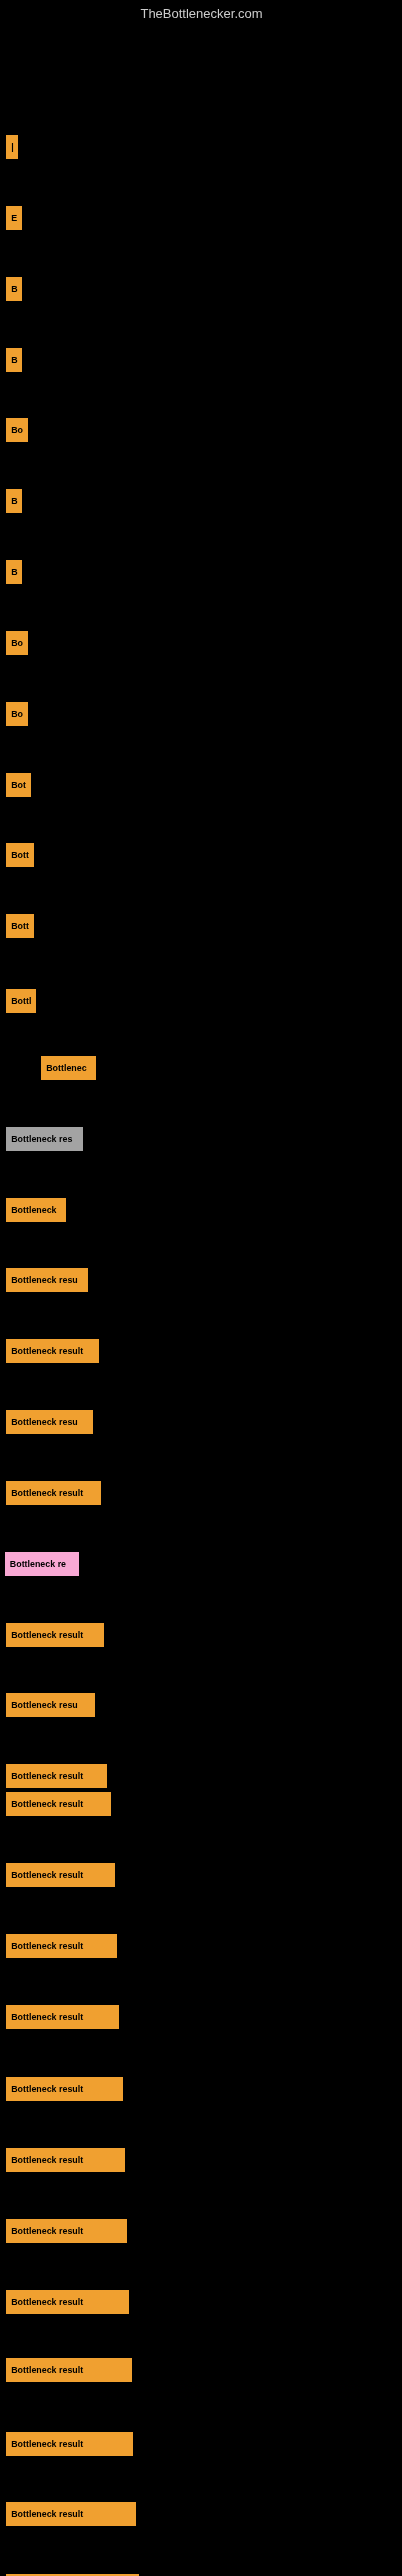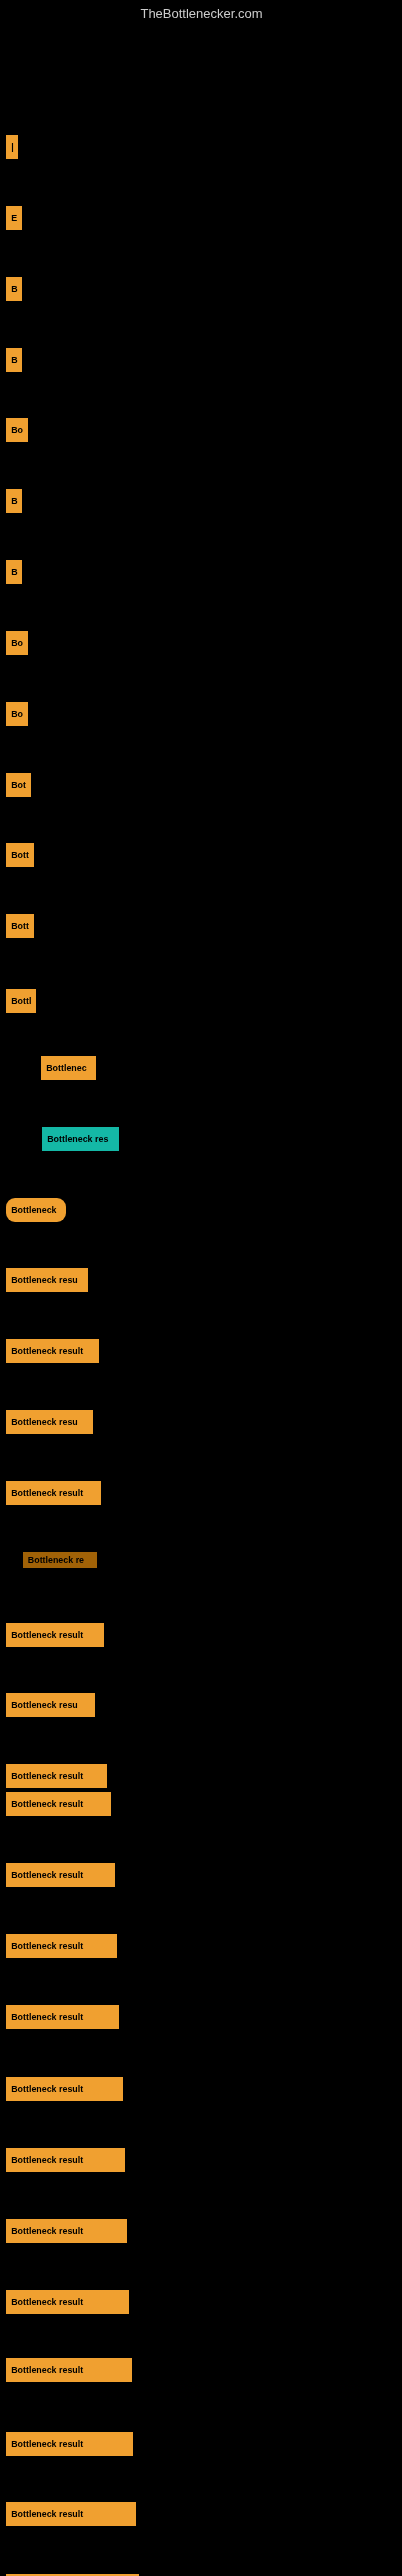--- a/index.html
+++ b/index.html
@@ -76,39 +76,39 @@
     <div style="position: absolute; top: 874px; left: 0px; width: 100%; height: 64px;">
       <div style="background-color: rgb(240, 160, 48); color: rgb(0, 0, 0); font-size: 8.9px; font-weight: bold; padding: 3.2px 4.8px; white-space: nowrap; display: inline-flex; align-items: center; height: 24px; position: absolute; left: 6.4px; top: 16px; min-width: 26px;">Bott</div>
     </div>
     <div style="position: absolute; top: 949px; left: 0px; width: 100%; height: 64px; text-decoration: underline;">
       <div style="background-color: rgb(240, 160, 48); color: rgb(0, 0, 0); font-size: 8.9px; font-weight: bold; padding: 3.2px 4.8px; white-space: nowrap; display: inline-flex; align-items: center; height: 24px; position: absolute; left: 6.4px; top: 16px; min-width: 29px;">Bottl</div>
     </div>
     <div style="position: absolute; top: 1016px; left: 0px; width: 100%; height: 64px;">
       <div style="background-color: rgb(240, 160, 48); color: rgb(0, 0, 0); font-size: 8.9px; font-weight: bold; padding: 3.2px 4.8px; white-space: nowrap; display: inline-flex; align-items: center; height: 24px; position: absolute; left: 6.4px; top: 16px; min-width: 55px; margin-left: 35px;">Bottlenec</div>
     </div>
     <div style="position: absolute; top: 1087px; left: 0px; width: 100%; height: 64px;">
-      <div style="background-color: #14b8a6; color: rgb(0, 0, 0); font-size: 8.9px; font-weight: bold; padding: 3.2px 4.8px; white-space: nowrap; display: inline-flex; align-items: center; height: 24px; position: absolute; left: 6.4px; top: 16px; min-width: 77px; margin-left: 36px;">Bottleneck res</div>
+      <div style="background-color: #a3a3a3; color: rgb(0, 0, 0); font-size: 8.9px; font-weight: bold; padding: 3.2px 4.8px; white-space: nowrap; display: inline-flex; align-items: center; height: 24px; position: absolute; left: 6.4px; top: 16px; min-width: 77px;">Bottleneck res</div>
     </div>
     <div style="position: absolute; top: 1158px; left: 0px; width: 100%; height: 64px;">
-      <div style="background-color: rgb(240, 160, 48); color: rgb(0, 0, 0); font-size: 8.9px; font-weight: bold; padding: 3.2px 4.8px; white-space: nowrap; display: inline-flex; align-items: center; height: 24px; position: absolute; left: 6.4px; top: 16px; min-width: 60px; border-radius: 9px;">Bottleneck</div>
+      <div style="background-color: rgb(240, 160, 48); color: rgb(0, 0, 0); font-size: 8.9px; font-weight: bold; padding: 3.2px 4.8px; white-space: nowrap; display: inline-flex; align-items: center; height: 24px; position: absolute; left: 6.4px; top: 16px; min-width: 60px;">Bottleneck</div>
     </div>
     <div style="position: absolute; top: 1228px; left: 0px; width: 100%; height: 64px;">
       <div style="background-color: rgb(240, 160, 48); color: rgb(0, 0, 0); font-size: 8.9px; font-weight: bold; padding: 3.2px 4.8px; white-space: nowrap; display: inline-flex; align-items: center; height: 24px; position: absolute; left: 6.4px; top: 16px; min-width: 82px;">Bottleneck resu</div>
     </div>
     <div style="position: absolute; top: 1299px; left: 0px; width: 100%; height: 64px;">
       <div style="background-color: rgb(240, 160, 48); color: rgb(0, 0, 0); font-size: 8.9px; font-weight: bold; padding: 3.2px 4.8px; white-space: nowrap; display: inline-flex; align-items: center; height: 24px; position: absolute; left: 6.4px; top: 16px; min-width: 93px;">Bottleneck result</div>
     </div>
     <div style="position: absolute; top: 1370px; left: 0px; width: 100%; height: 64px;">
       <div style="background-color: rgb(240, 160, 48); color: rgb(0, 0, 0); font-size: 8.9px; font-weight: bold; padding: 3.2px 4.8px; white-space: nowrap; display: inline-flex; align-items: center; height: 24px; position: absolute; left: 6.4px; top: 16px; min-width: 87px;">Bottleneck resu</div>
     </div>
     <div style="position: absolute; top: 1441px; left: 0px; width: 100%; height: 64px;">
       <div style="background-color: rgb(240, 160, 48); color: rgb(0, 0, 0); font-size: 8.9px; font-weight: bold; padding: 3.2px 4.8px; white-space: nowrap; display: inline-flex; align-items: center; height: 24px; position: absolute; left: 6.4px; top: 16px; min-width: 95px;">Bottleneck result</div>
     </div>
     <div style="position: absolute; top: 1512px; left: 0px; width: 100%; height: 64px;">
-      <div style="background-color: #a16207; color: rgb(0, 0, 0); font-size: 8.9px; font-weight: bold; padding: 3.2px 4.8px; white-space: nowrap; display: inline-flex; align-items: center; height: 16px; position: absolute; left: 23px; top: 16px; min-width: 74px;">Bottleneck re</div>
+      <div style="background-color: #f9a8d4; color: rgb(0, 0, 0); font-size: 8.9px; font-weight: bold; padding: 3.2px 4.8px; white-space: nowrap; display: inline-flex; align-items: center; height: 24px; position: absolute; left: 5px; top: 16px; min-width: 74px;">Bottleneck re</div>
     </div>
     <div style="position: absolute; top: 1583px; left: 0px; width: 100%; height: 64px;">
       <div style="background-color: rgb(240, 160, 48); color: rgb(0, 0, 0); font-size: 8.9px; font-weight: bold; padding: 3.2px 4.8px; white-space: nowrap; display: inline-flex; align-items: center; height: 24px; position: absolute; left: 6.4px; top: 16px; min-width: 98px;">Bottleneck result</div>
     </div>
     <div style="position: absolute; top: 1653px; left: 0px; width: 100%; height: 64px;">
       <div style="background-color: rgb(240, 160, 48); color: rgb(0, 0, 0); font-size: 8.9px; font-weight: bold; padding: 3.2px 4.8px; white-space: nowrap; display: inline-flex; align-items: center; height: 24px; position: absolute; left: 6.4px; top: 16px; min-width: 89px;">Bottleneck resu</div>
     </div>
     <div style="position: absolute; top: 1724px; left: 0px; width: 100%; height: 64px;">
       <div style="background-color: rgb(240, 160, 48); color: rgb(0, 0, 0); font-size: 8.9px; font-weight: bold; padding: 3.2px 4.8px; white-space: nowrap; display: inline-flex; align-items: center; height: 24px; position: absolute; left: 6.4px; top: 16px; min-width: 101px;">Bottleneck result</div>
     </div>

